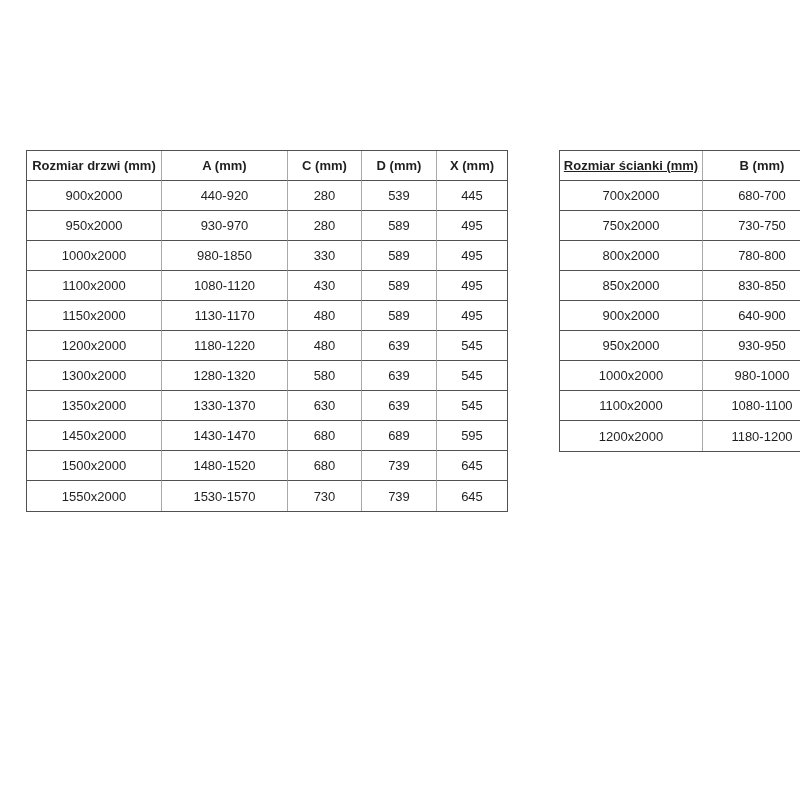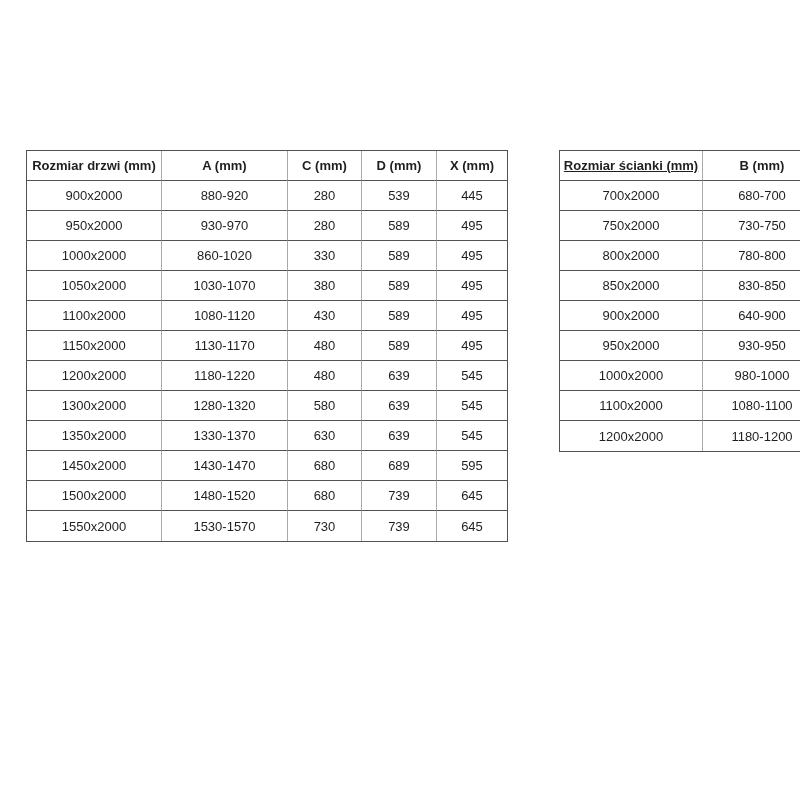--- a/index.html
+++ b/index.html
@@ -64,43 +64,36 @@
           <th>Rozmiar drzwi (mm)</th>
           <th>A (mm)</th>
           <th>C (mm)</th>
           <th>D (mm)</th>
           <th>X (mm)</th>
         </tr>
     </thead>
     <tbody>
         <tr>
           <td>900x2000</td>
-          <td>880-920</td>
+          <td>440-920</td>
           <td>280</td>
           <td>539</td>
           <td>445</td>
         </tr>
         <tr>
           <td>950x2000</td>
           <td>930-970</td>
           <td>280</td>
           <td>589</td>
           <td>495</td>
         </tr>
         <tr>
           <td>1000x2000</td>
-          <td>860-1020</td>
+          <td>980-1850</td>
           <td>330</td>
-          <td>589</td>
-          <td>495</td>
-        </tr>
-        <tr>
-          <td>1050x2000</td>
-          <td>1030-1070</td>
-          <td>380</td>
           <td>589</td>
           <td>495</td>
         </tr>
         <tr>
           <td>1100x2000</td>
           <td>1080-1120</td>
           <td>430</td>
           <td>589</td>
           <td>495</td>
         </tr>

